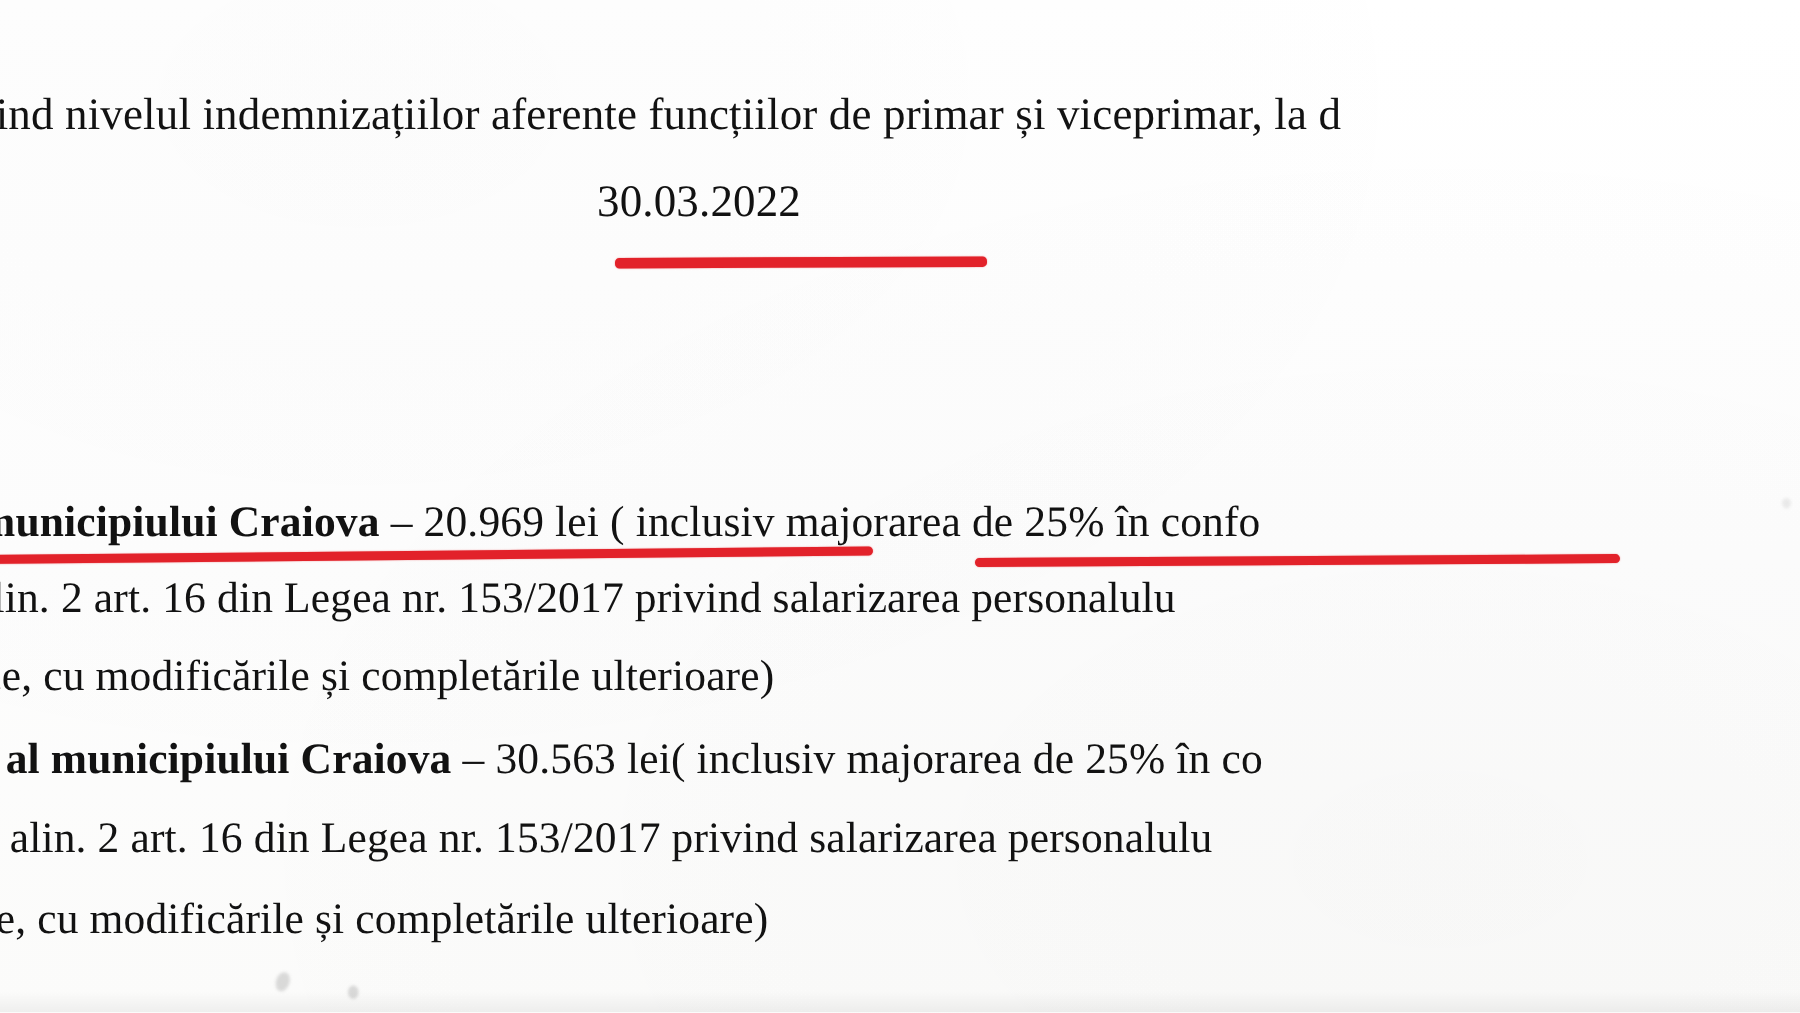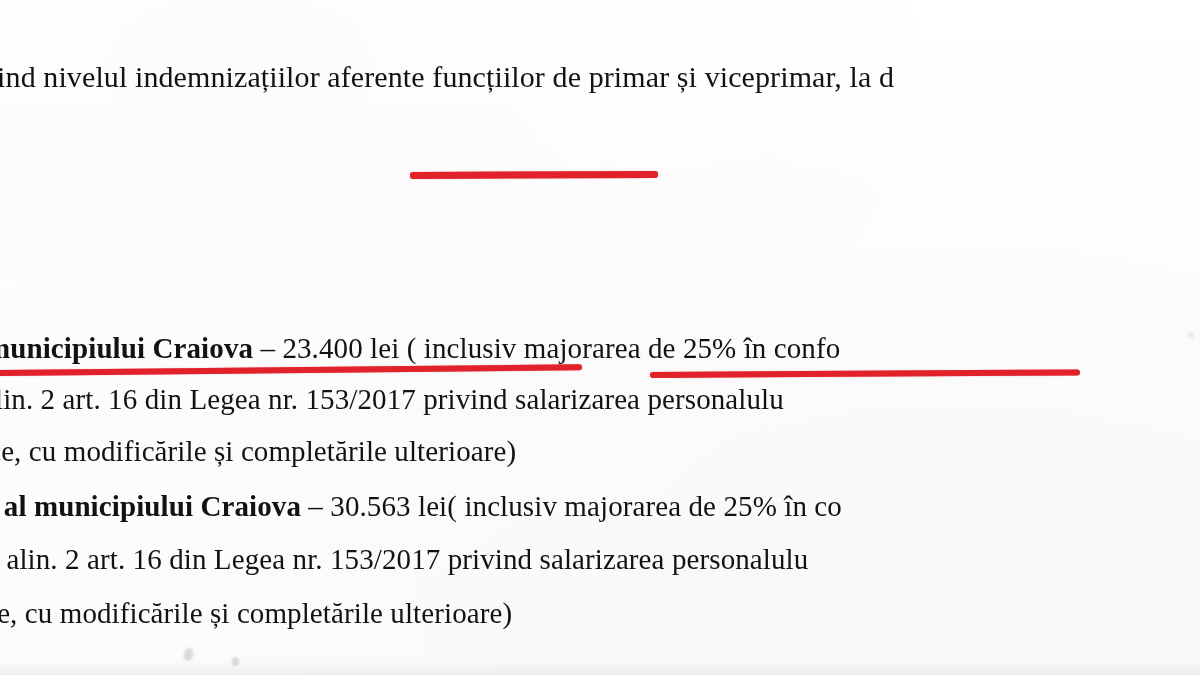--- a/index.html
+++ b/index.html
@@ -133,25 +133,26 @@
   }
 </style>
 </head>
 <body>
 
 <div class="page">
   <div class="paper-tone"></div>
 
   <div class="doc-text line-title-1">vind nivelul indemnizațiilor aferente funcțiilor de primar și viceprimar, la d</div>
 
+  <div class="doc-text line-title-2">30.03.2022</div>
 
   <div class="underline ul-date"></div>
 
   <div class="doc-text line-b1">
-    <span class="bold">municipiului Craiova</span><span> – 23.400 lei ( inclusiv majorarea de 25% în confo</span>
+    <span class="bold">municipiului Craiova</span><span> – 20.969 lei ( inclusiv majorarea de 25% în confo</span>
   </div>
 
   <div class="underline ul-b1-left"></div>
   <div class="underline ul-b1-right"></div>
 
   <div class="doc-text line-b2">
     <span>alin. 2 art. 16 din Legea nr. 153/2017 privind salarizarea personalulu</span>
   </div>
 
   <div class="doc-text line-b3">

